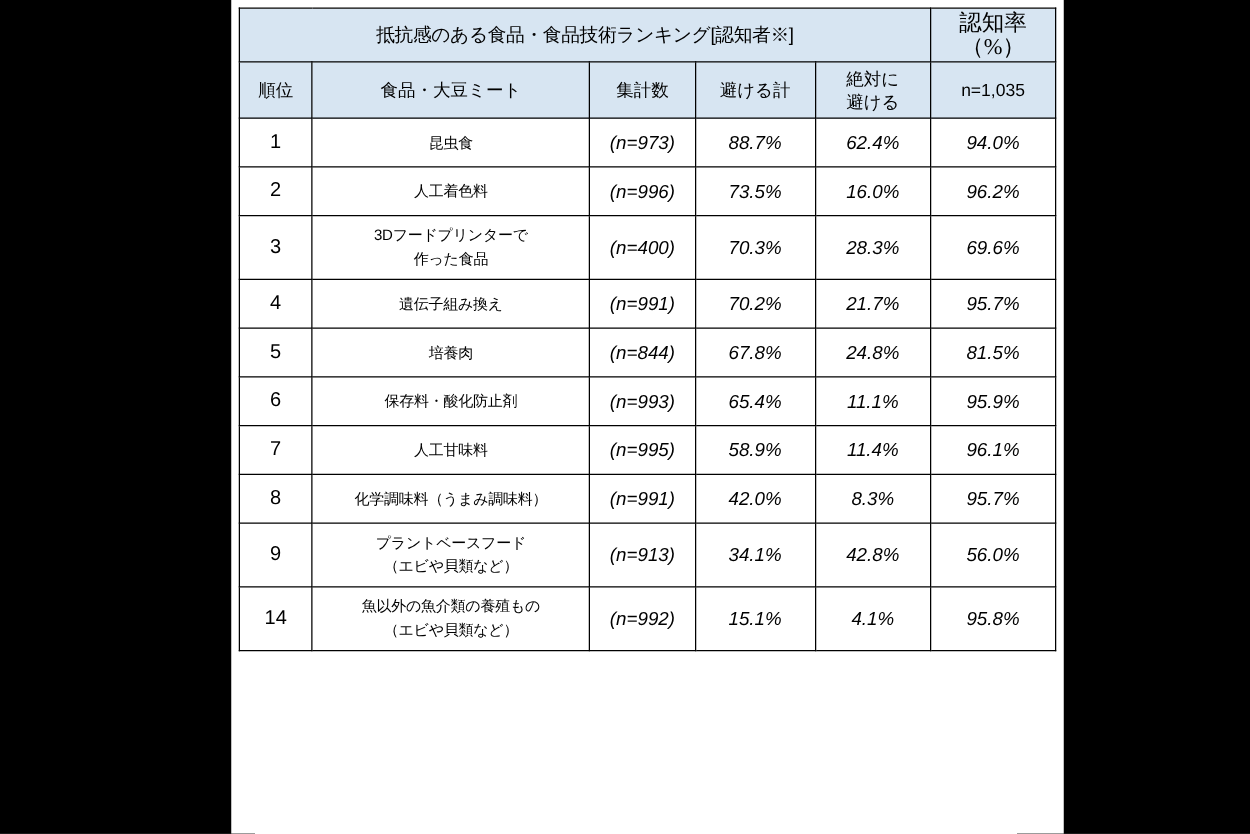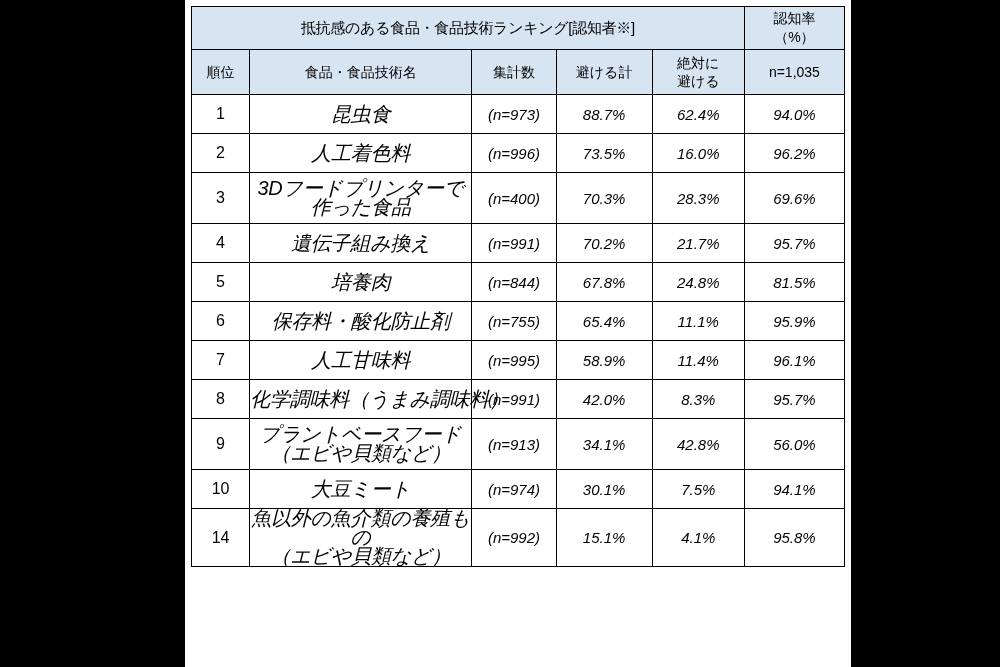--- a/index.html
+++ b/index.html
@@ -44,45 +44,45 @@
   .hdr-main {
     background: #d7e5f2;
     font-weight: bold;
     font-size: 15px;
     height: 42px;
     letter-spacing: -0.3px;
   }
   .hdr-rate {
     background: #d7e5f2;
     font-weight: bold;
-    font-size: 14px;
+    font-size: 18px;
     height: 42px;
     line-height: 19px;
+    font-family: Liberation Serif, serif;
   }
   .hdr-cell {
     background: #d7e5f2;
     font-size: 14px;
     height: 44px;
     line-height: 18px;
   }
   .col-rank { width: 58px; }
   .col-name { width: 222px; }
   .col-n { width: 84px; }
   .col-avoid { width: 96px; }
   .col-abs { width: 92px; }
   .col-aware { width: 100px; }
 
   td.rank {
     font-size: 16px;
   }
   td.name {
-    font-size: 20px;
+    font-size: 12px;
     line-height: 19px;
     letter-spacing: -0.2px;
-    font-style: italic;
   }
   td.num {
     font-size: 15px;
     font-style: italic;
   }
   tr.row-1 td { height: 38px; }
   tr.row-2 td { height: 50px; }
   .nowrap { white-space: nowrap; }
   .two-line { display: block; }
 </style>
@@ -103,21 +103,21 @@
       <thead>
         <tr>
           <th class="hdr-main" colspan="5">抵抗感のある食品・食品技術ランキング[認知者※]</th>
           <th class="hdr-rate" rowspan="1">
             <span>認知率</span><br>
             <span>（%）</span>
           </th>
         </tr>
         <tr>
           <th class="hdr-cell">順位</th>
-          <th class="hdr-cell">食品・食品技術名</th>
+          <th class="hdr-cell">食品・大豆ミート</th>
           <th class="hdr-cell">集計数</th>
           <th class="hdr-cell">避ける計</th>
           <th class="hdr-cell">
             <span>絶対に</span><br>
             <span>避ける</span>
           </th>
           <th class="hdr-cell">n=1,035</th>
         </tr>
       </thead>
       <tbody id="tbody">
@@ -160,21 +160,21 @@
             <td class="rank">5</td>
             <td class="name nowrap">培養肉</td>
             <td class="num">(n=844)</td>
             <td class="num">67.8%</td>
             <td class="num">24.8%</td>
             <td class="num">81.5%</td>
           </tr>
           <tr class="row-1">
             <td class="rank">6</td>
             <td class="name nowrap">保存料・酸化防止剤</td>
-            <td class="num">(n=755)</td>
+            <td class="num">(n=993)</td>
             <td class="num">65.4%</td>
             <td class="num">11.1%</td>
             <td class="num">95.9%</td>
           </tr>
           <tr class="row-1">
             <td class="rank">7</td>
             <td class="name nowrap">人工甘味料</td>
             <td class="num">(n=995)</td>
             <td class="num">58.9%</td>
             <td class="num">11.4%</td>
@@ -192,28 +192,20 @@
             <td class="rank">9</td>
             <td class="name">
               <span class="two-line">プラントベースフード</span>
               <span class="two-line">（エビや貝類など）</span>
             </td>
             <td class="num">(n=913)</td>
             <td class="num">34.1%</td>
             <td class="num">42.8%</td>
             <td class="num">56.0%</td>
           </tr>
-          <tr class="row-1">
-            <td class="rank">10</td>
-            <td class="name nowrap">大豆ミート</td>
-            <td class="num">(n=974)</td>
-            <td class="num">30.1%</td>
-            <td class="num">7.5%</td>
-            <td class="num">94.1%</td>
-          </tr>
           <tr class="row-2">
             <td class="rank">14</td>
             <td class="name">
               <span class="two-line">魚以外の魚介類の養殖もの</span>
               <span class="two-line">（エビや貝類など）</span>
             </td>
             <td class="num">(n=992)</td>
             <td class="num">15.1%</td>
             <td class="num">4.1%</td>
             <td class="num">95.8%</td>

